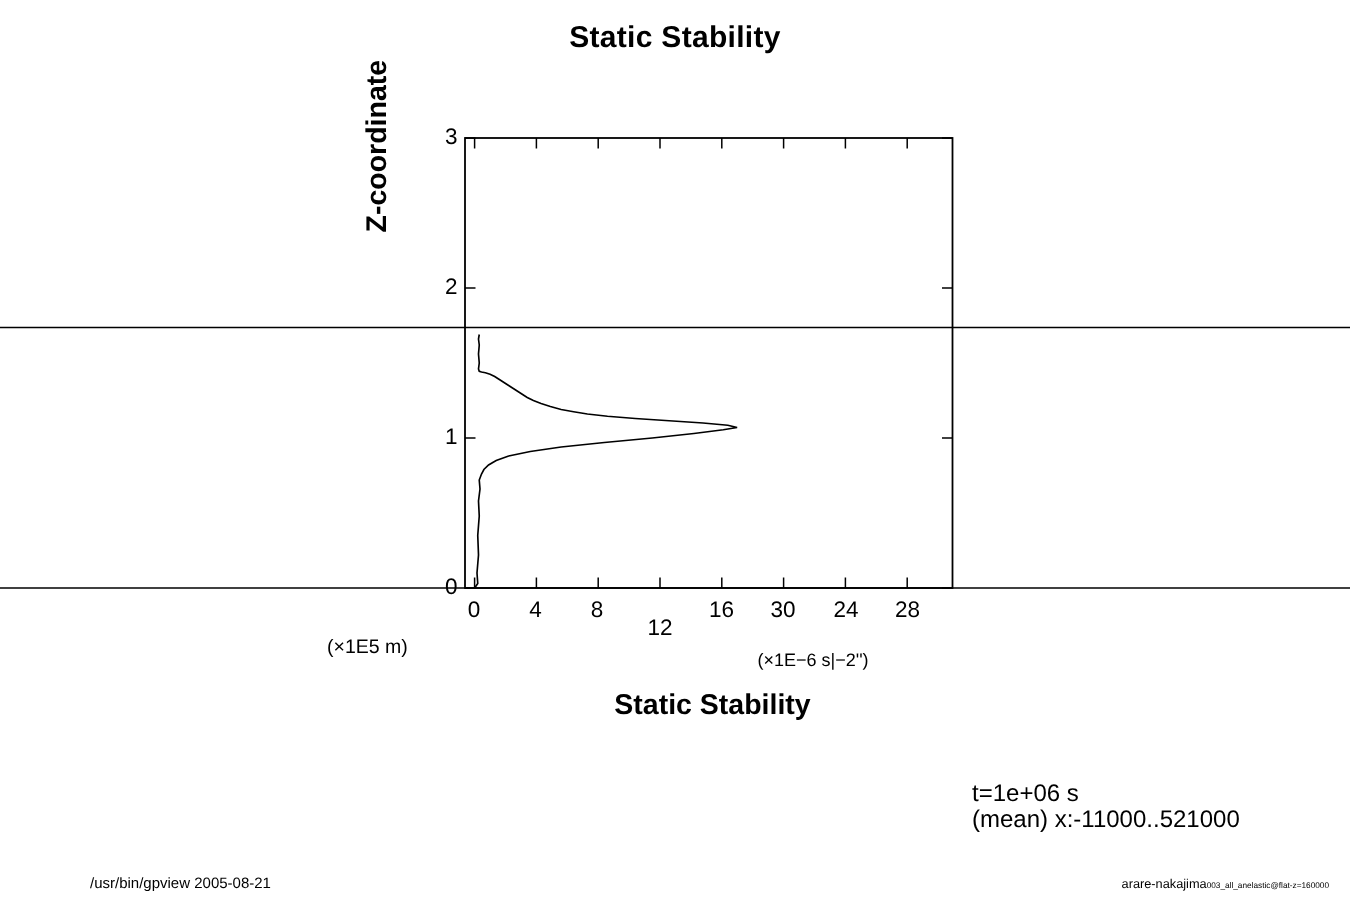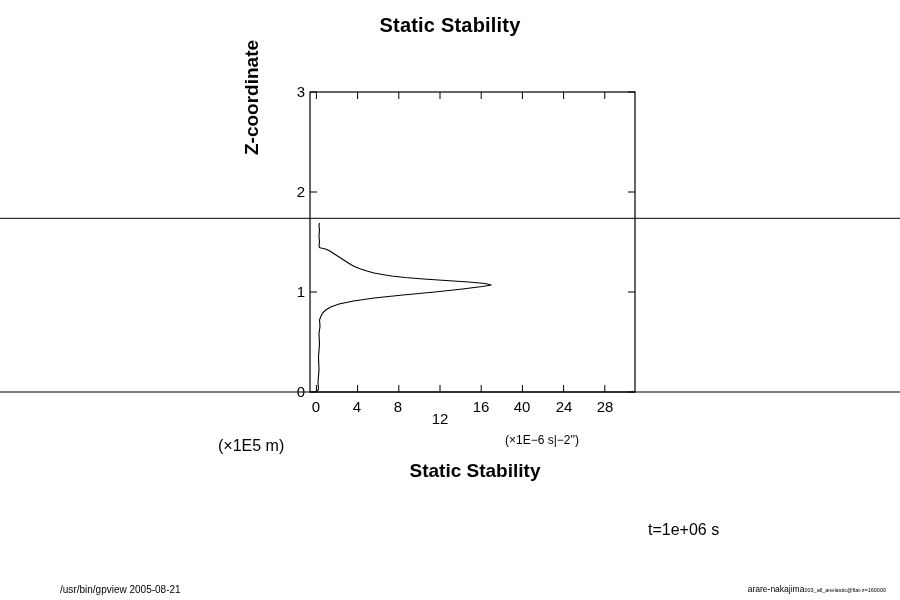--- a/index.html
+++ b/index.html
@@ -61,23 +61,22 @@
     position: absolute;
     left: 505px;
     top: 433px;
     font-size: 12px;
     white-space: nowrap;
   }
   .yunit {
     position: absolute;
     left: 218px;
     top: 423px;
-    font-size: 16px;
+    font-size: 13px;
     white-space: nowrap;
-    margin-top: 14px;
   }
   .tick-label-x {
     position: absolute;
     font-size: 15px;
     text-align: center;
     width: 40px;
   }
   .tick-label-y {
     position: absolute;
     font-size: 15px;
@@ -161,27 +160,28 @@
   <div class="ylabel">Z-coordinate</div>
   <div class="xlabel">Static Stability</div>
   <div class="xunit">(×1E−6  s|−2'')</div>
   <div class="yunit">(×1E5  m)</div>
 
   <div class="tick-label-x" style="left:296px; top:398px;">0</div>
   <div class="tick-label-x" style="left:337px; top:398px;">4</div>
   <div class="tick-label-x" style="left:378px; top:398px;">8</div>
   <div class="tick-label-x" style="left:420px; top:398px;margin-top:12px;">12</div>
   <div class="tick-label-x" style="left:461px; top:398px;">16</div>
-  <div class="tick-label-x" style="left:502px; top:398px;">40</div>
+  <div class="tick-label-x" style="left:502px; top:398px;">30</div>
   <div class="tick-label-x" style="left:544px; top:398px;">24</div>
   <div class="tick-label-x" style="left:585px; top:398px;text-align:center;">28</div>
 
   <div class="tick-label-y" style="left:281px; top:383px;">0</div>
   <div class="tick-label-y" style="left:281px; top:283px;">1</div>
   <div class="tick-label-y" style="left:281px; top:183px;">2</div>
   <div class="tick-label-y" style="left:281px; top:83px;">3</div>
 
   <div class="annot annot1">t=1e+06 s</div>
+  <div class="annot annot2">(mean) x:-11000..521000</div>
 
   <div class="footer-left">/usr/bin/gpview 2005-08-21</div>
   <div class="footer-right"><span>arare-nakajima</span><span class="sub">003_all_anelastic@flat-z=160000</span></div>
 
 </div>
 
 </body></html>

